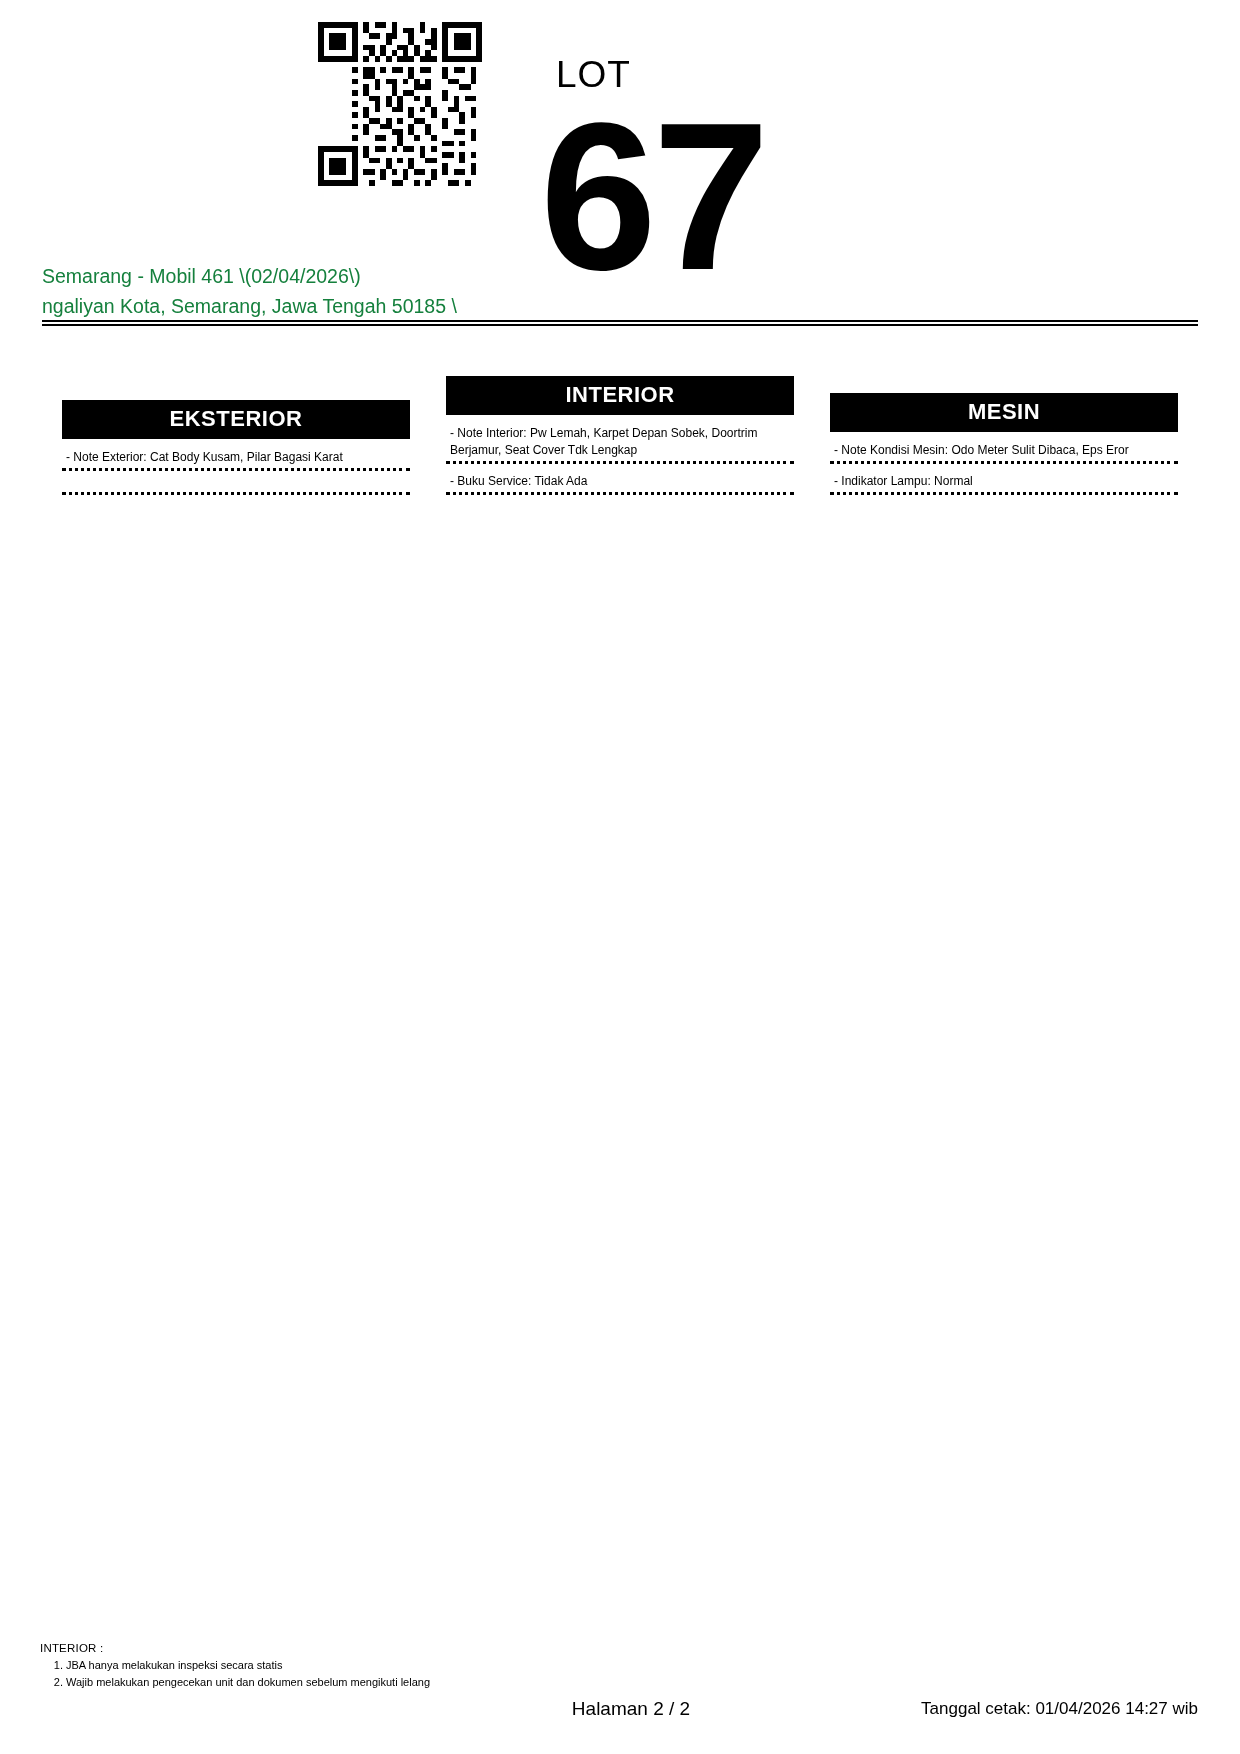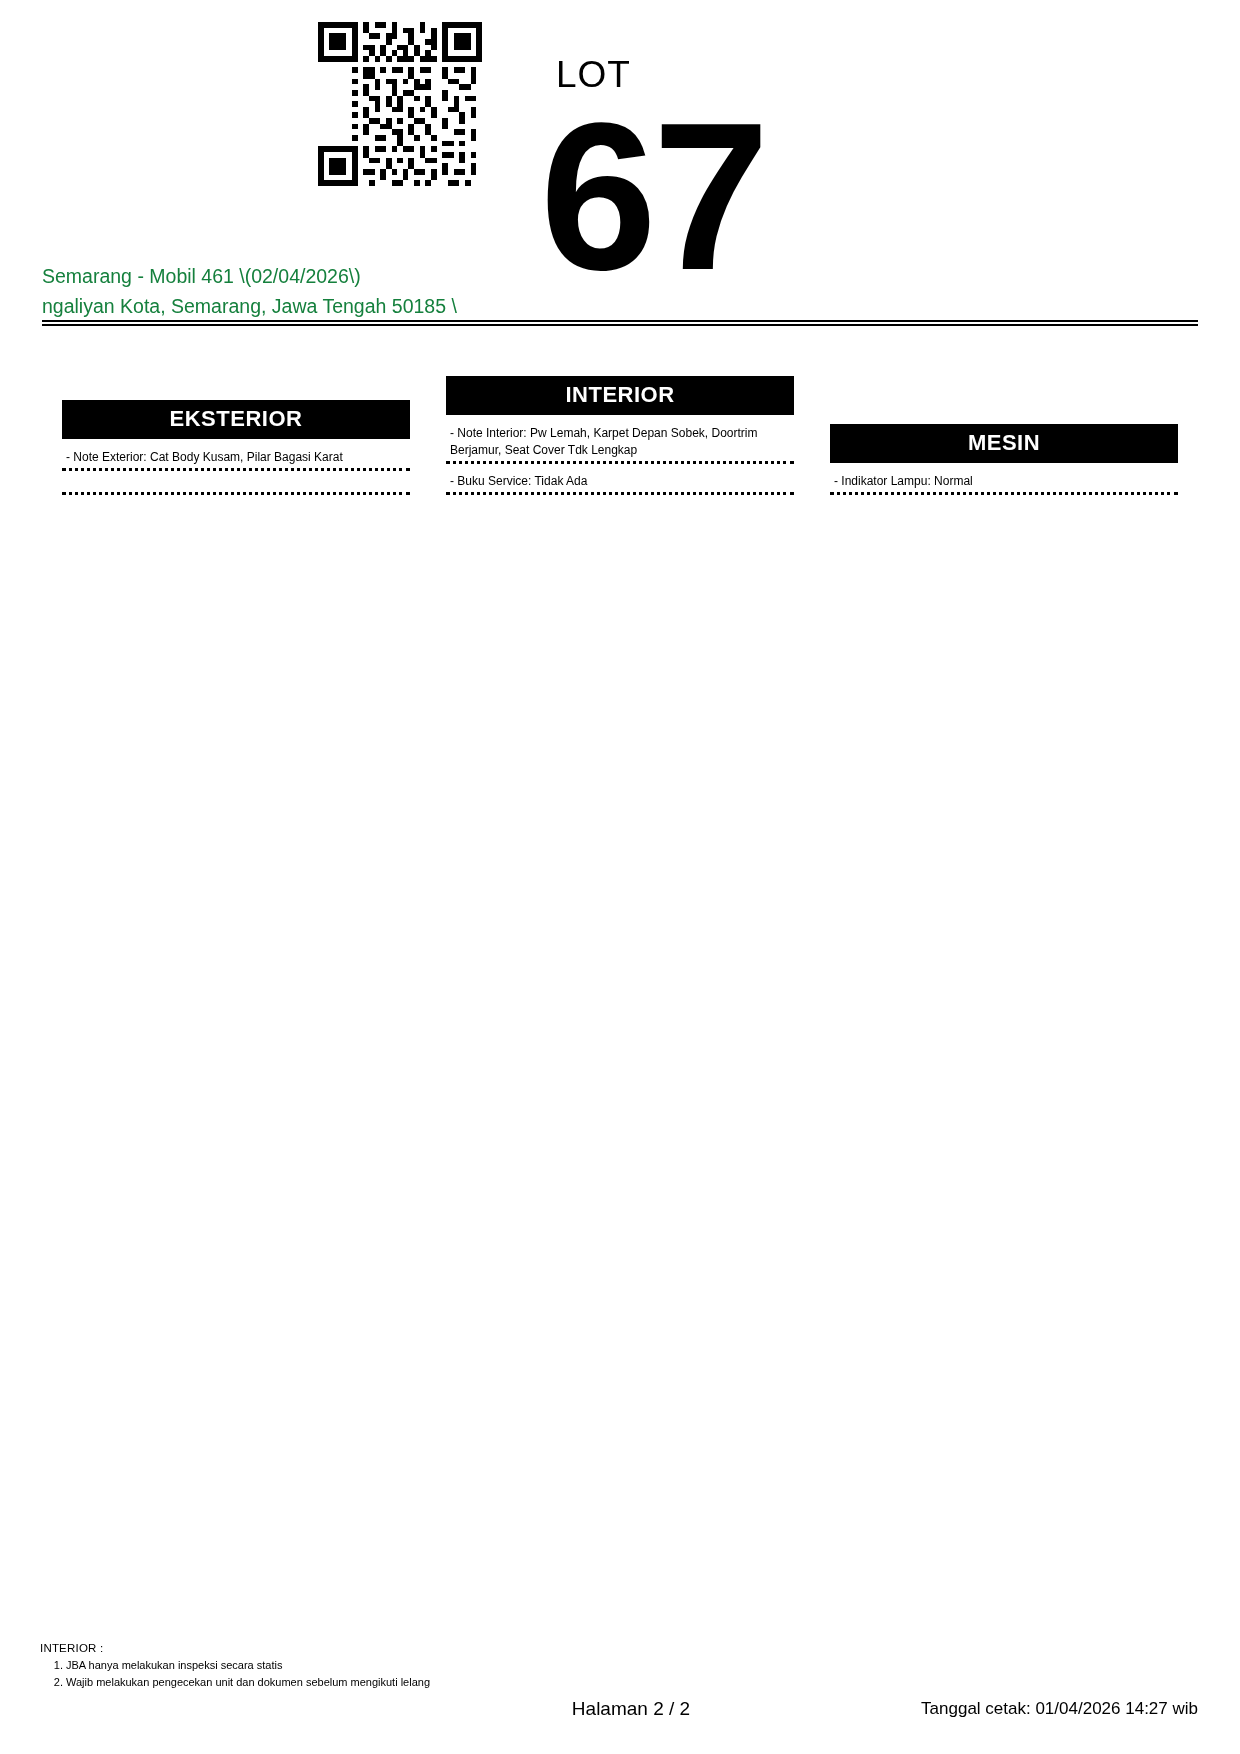--- a/index.html
+++ b/index.html
@@ -358,20 +358,21 @@
       <div class="col-header">INTERIOR</div>
       <div class="notes">
         <div class="note-item">- Note Interior: Pw Lemah, Karpet Depan Sobek, Doortrim Berjamur, Seat Cover Tdk Lengkap</div>
         <div class="note-item">- Buku Service: Tidak Ada</div>
       </div>
     </div>
 
     <div class="col">
       <div class="col-header">MESIN</div>
       <div class="notes">
+        <div class="note-item">- Note Kondisi Mesin: Odo Meter Sulit Dibaca, Eps Eror</div>
         <div class="note-item">- Indikator Lampu:  Normal</div>
       </div>
     </div>
 
   </div>
 
   <div class="footer-notes">
     <div class="cat-title">INTERIOR :</div>
     <ol>
       <li>JBA hanya melakukan inspeksi secara statis</li>

